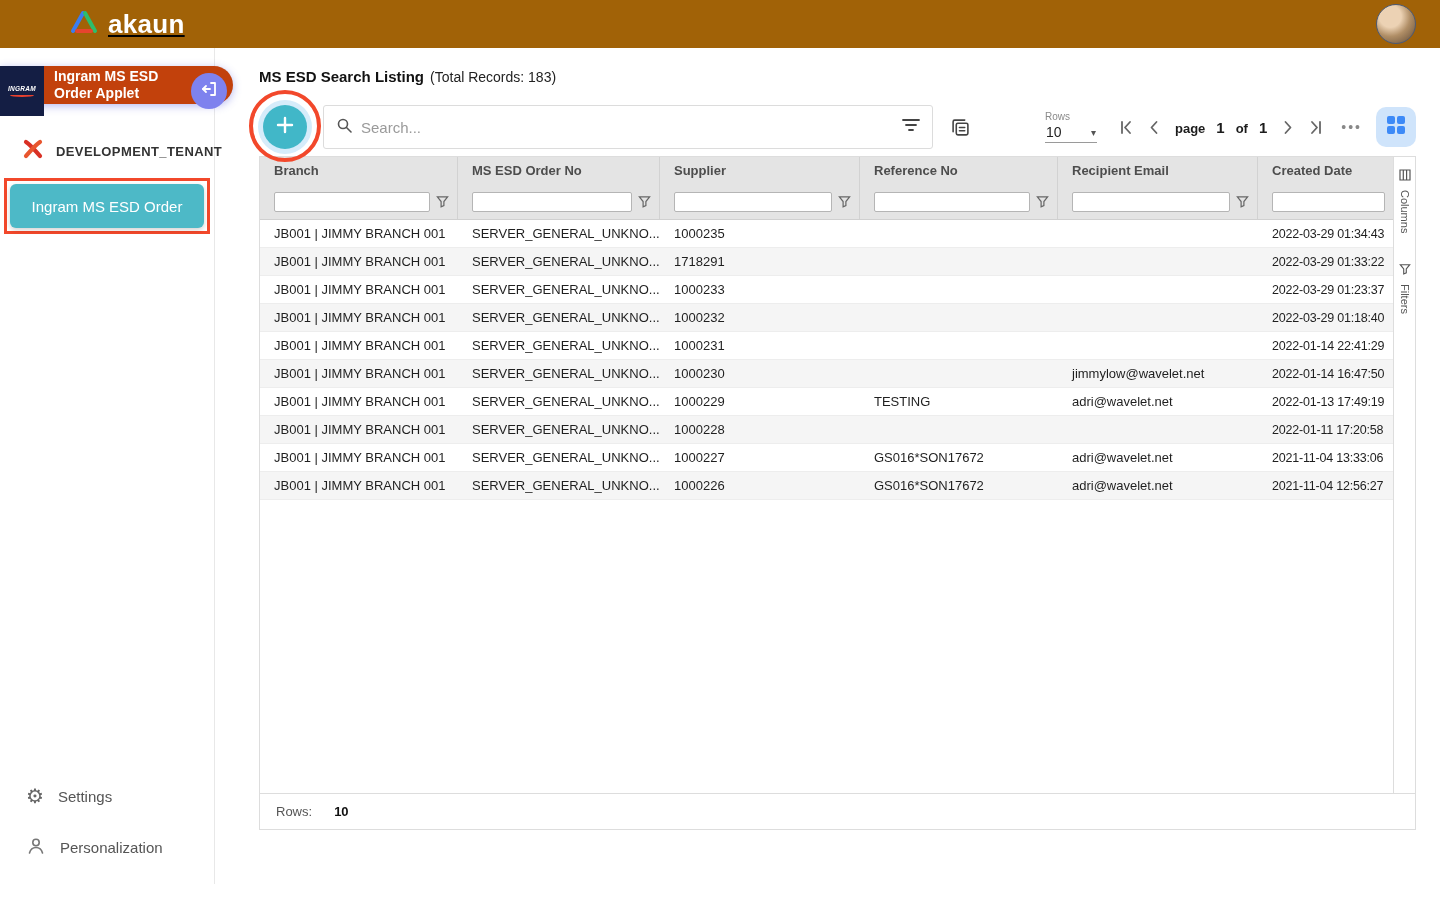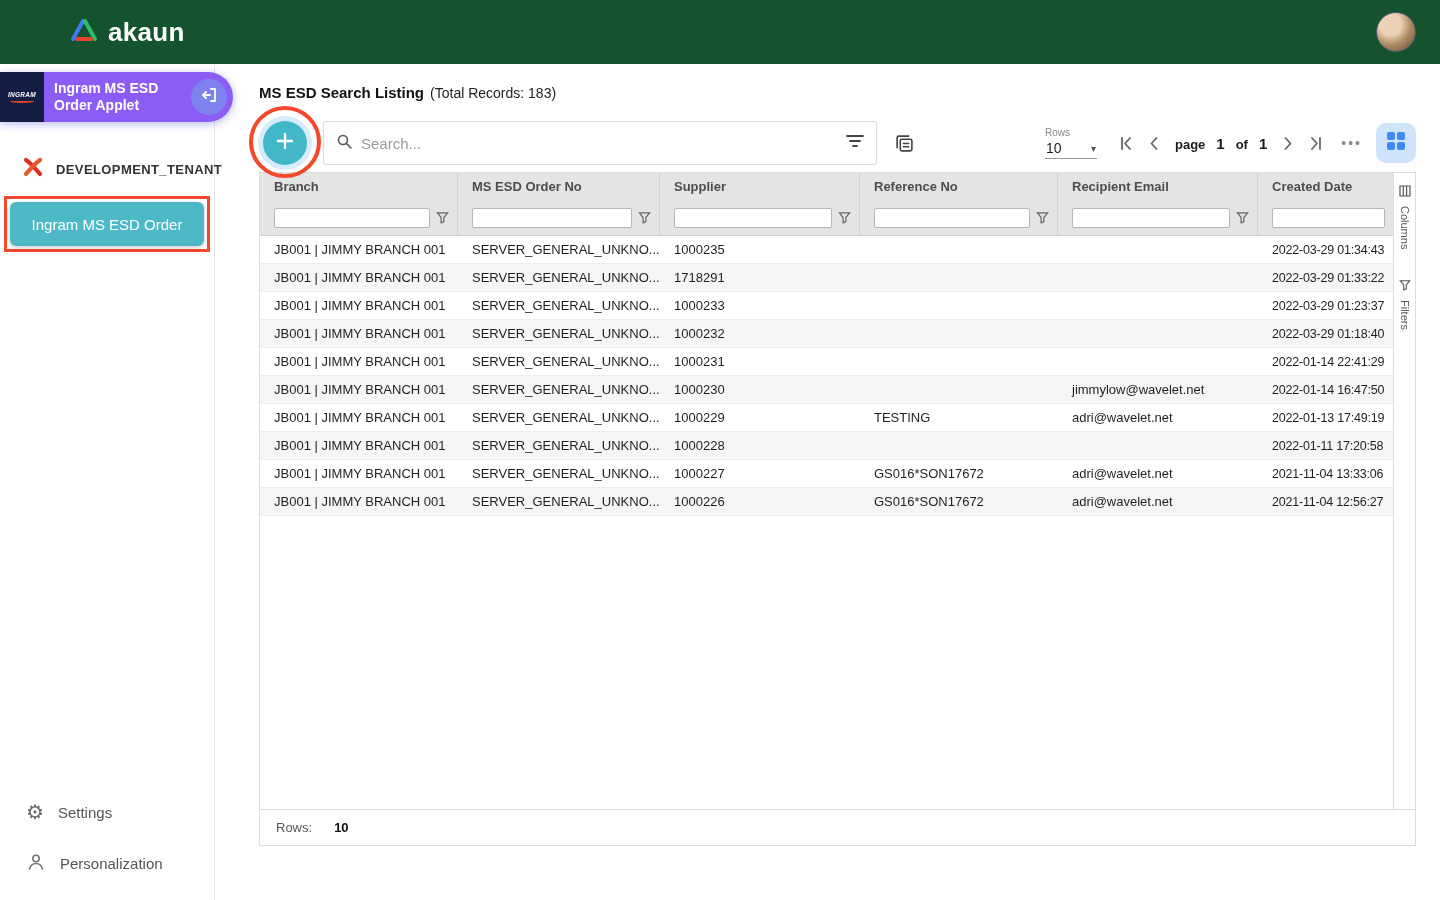--- a/index.html
+++ b/index.html
@@ -1,35 +1,35 @@
 <!DOCTYPE html>
 <html><head>
 <meta charset="utf-8">
 <style>
   * { margin:0; padding:0; box-sizing:border-box; }
   html,body { width:1440px; height:900px; overflow:hidden; background:#fff;
     font-family:"Liberation Sans", sans-serif; }
   [data-interactable="true"] { cursor:pointer; }
 
   
-  .topbar { height:64px; background:#14532d; display:flex; align-items:center;
-    padding:0 24px 0 70px; }
+  .topbar { height:48px; background:#a16207; display:flex; align-items:center;
+    padding:0 24px 0 70px;text-decoration:underline; }
   .brand { display:flex; align-items:center; gap:10px; }
   .brand-text { color:#fff; font-size:26px; font-weight:700; letter-spacing:.3px; }
   .avatar { margin-left:auto; width:40px; height:40px; border-radius:50%;
     background:radial-gradient(circle at 35% 30%, #ecd2b4 0 30%, #b08e66 55%, #5d4733 100%);
     border:1px solid #4a5a78; }
 
   
   .shell { display:flex; height:836px; }
 
   
   .sidebar { width:215px; border-right:1px solid #e8e8e8; background:#fff;
     display:flex; flex-direction:column; position:relative; z-index:2; }
-  .applet-pill { margin-top:8px; width:233px; height:50px; background:#8b5cf6;
+  .applet-pill { margin-top:18px; width:233px; height:38px; background:#c2410c;
     border-radius:0 25px 25px 0; display:flex; align-items:center; position:relative;
     color:#fff; box-shadow:0 2px 8px rgba(90,100,225,.45); }
   .applet-badge { position:absolute; left:0; top:0; width:44px; height:50px;
     background:#141e44; display:flex; flex-direction:column; align-items:center;
     justify-content:center; gap:2px; }
   .applet-badge span { font-size:6.5px; font-weight:700; font-style:italic;
     letter-spacing:.3px; color:#fff; }
   .badge-swoosh { width:24px; height:3px; border-bottom:2px solid #e8402e;
     border-radius:50%; }
   .applet-title { margin-left:54px; width:122px; font-size:14px; font-weight:700;
@@ -58,21 +58,21 @@
 
   .toolbar { display:flex; align-items:center; margin-top:10px; height:58px;
     position:relative; }
   .plus-wrap { position:relative; width:56px; height:56px; flex:0 0 auto; }
   .annotation-circle { position:absolute; left:-10px; top:-9px; width:72px;
     height:72px; border:4px solid #f2482b; border-radius:50%; pointer-events:none;
     z-index:3; }
   .plus-btn { position:absolute; left:4px; top:6px; width:44px; height:44px;
     border-radius:50%; background:#41b7c8; box-shadow:0 0 0 5px #d6ecfa;
     display:flex; align-items:center; justify-content:center; }
-  .search-box { margin-left:8px; width:554px; height:44px; border:1px solid #dcdcdc;
+  .search-box { margin-left:8px; width:610px; height:44px; border:1px solid #dcdcdc;
     border-radius:3px; display:flex; align-items:center; padding:0 12px; gap:8px;
     background:#fff; }
   .search-input { flex:1; border:none; outline:none; font-size:15px; color:#333;
     font-family:inherit; background:transparent; }
   .search-input::placeholder { color:#9a9a9a; }
   .copy-btn { margin-left:18px; display:flex; }
   .toolbar-right { margin-left:auto; display:flex; align-items:center; gap:4px; }
   .rows-select { display:flex; flex-direction:column; margin-right:14px; }
   .rows-label { font-size:10px; color:#8a8a8a; }
   .rows-value { display:flex; align-items:center; justify-content:space-between;

